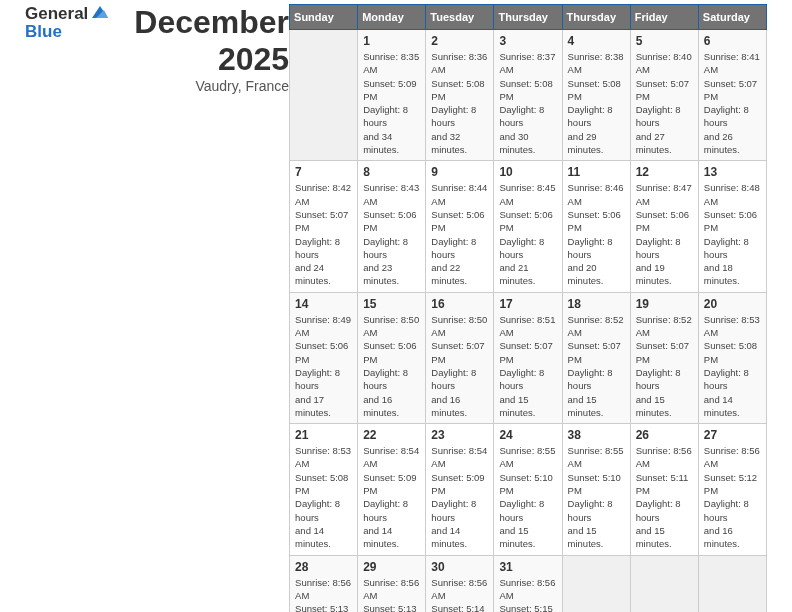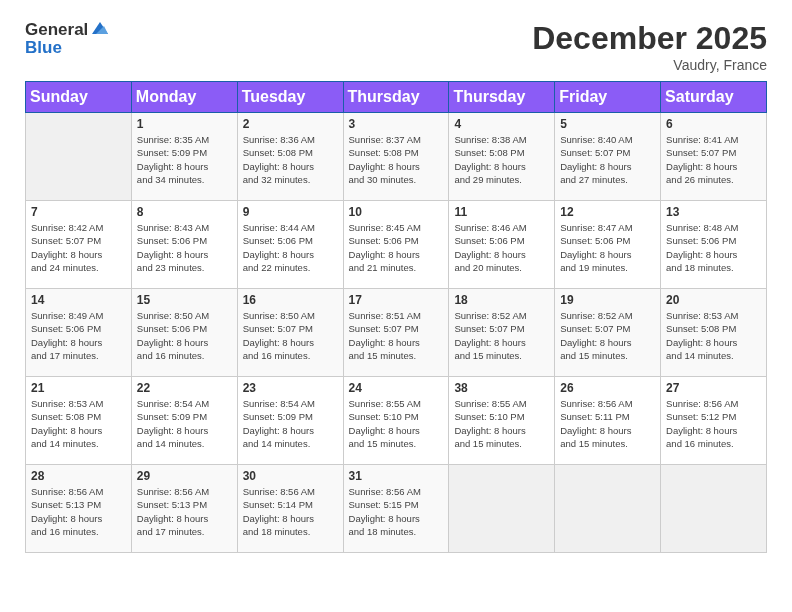--- a/index.html
+++ b/index.html
@@ -6,23 +6,23 @@
     body {
       font-family: Arial, sans-serif;
       background: #fff;
       width: 792px;
       height: 612px;
       overflow: hidden;
     }
     .page {
       width: 792px;
       height: 489px;
-      padding: 20px 25px 10px;
+      padding: 4px 25px 10px;
       display: flex;
-      flex-direction: column;
+      flex-direction: row;
     }
     .header {
       display: flex;
       justify-content: space-between;
       align-items: flex-start;
       margin-bottom: 8px;
     }
     .logo {
       display: flex;
       align-items: center;
@@ -39,24 +39,24 @@
     .location {
       font-size: 14px;
       color: #555;
     }
     table {
       width: 100%;
       border-collapse: collapse;
       table-layout: fixed;
     }
     thead th {
-      background-color: #8b5cf6;
+      background-color: #737373;
       color: white;
       padding: 6px 4px;
-      font-size: 16px;
+      font-size: 11px;
       font-weight: bold;
       text-align: left;
       border: 1px solid #1a5fa8;
     }
     tbody td {
       vertical-align: top;
       border: 1px solid #ccc;
       padding: 4px 5px;
       font-size: 10px;
       color: #333;

